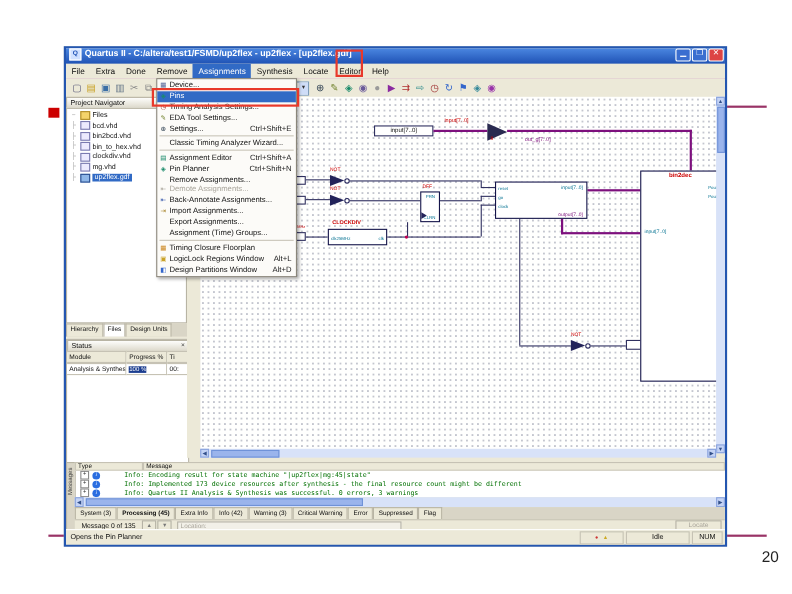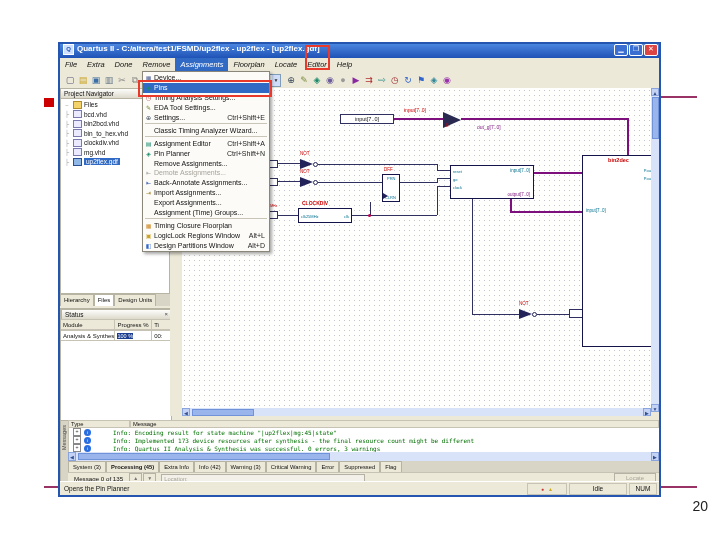--- a/index.html
+++ b/index.html
@@ -15,21 +15,21 @@
   #titlebar{position:absolute;left:0;top:0;right:0;height:14px;
         background:linear-gradient(180deg,#4a86e0,#1f52b5);color:#fff;display:flex;}
   #titlebar .ticon{width:9px;height:9px;margin:0 3px;background:#cfe0ff;border:1px solid #fff;
         font-size:6px;line-height:8px;text-align:center;color:#1f52b5;font-weight:bold;}
   #titlebar .ttext{font-size:8px;font-weight:bold;white-space:nowrap;overflow:hidden;flex:1;}
   .winbtn{width:12px;height:10px;margin-right:1px;border:1px solid #fff;border-radius:2px;
         font-size:7px;line-height:8px;text-align:center;color:#fff;background:#3a6ed0;}
   .winbtn.close{background:#d44;}
   
   #menubar{position:absolute;left:0;top:14px;right:0;height:13px;background:#ece9d8;display:flex;
-        border-bottom:1px solid #a21caf;font-style:italic;}
+        border-bottom:1px solid #a21caf;}
   .mbi{padding:0 5px;line-height:13px;font-size:7.5px;}
   .mbi.act{background:#316ac5;color:#fff;}
   
   #toolbar{position:absolute;left:0;top:27px;right:0;height:17px;background:#ece9d8;}
   .tbi{position:absolute;top:2px;width:12px;height:13px;text-align:center;font-size:9px;line-height:13px;
        border:1px solid transparent;}
   #project-combo{position:absolute;left:202px;top:3px;width:17px;height:11px;background:#fff;
        border:1px solid #7f9db9;font-size:6px;}
   #project-combo .arr{position:absolute;right:0;top:0;bottom:0;width:8px;background:#cfddf8;
        text-align:center;line-height:10px;color:#333;font-size:5px;}
@@ -147,21 +147,21 @@
     <span class="winbtn">❐</span>
     <span class="winbtn close">✕</span>
   </div>
 
   <div id="menubar">
       <span class="mbi">File</span>
       <span class="mbi">Extra</span>
       <span class="mbi">Done</span>
       <span class="mbi">Remove</span>
       <span class="mbi act">Assignments</span>
-      <span class="mbi">Floorplan</span>
+      <span class="mbi">Synthesis</span>
       <span class="mbi">Locate</span>
       <span class="mbi">Editor</span>
       <span class="mbi">Help</span>
     </div>
 
   <div id="toolbar">
     <span id="tbleft"><span class="tbi" style="left: 3px; color: rgb(85, 85, 119);">▢</span><span class="tbi" style="left: 16px; color: rgb(201, 162, 39);">▤</span><span class="tbi" style="left: 29px; color: rgb(58, 110, 165);">▣</span><span class="tbi" style="left: 42px; color: rgb(102, 119, 136);">▥</span><span class="tbi" style="left: 55px; color: rgb(136, 136, 136);">✂</span><span class="tbi" style="left: 68px; color: rgb(136, 136, 136);">⧉</span></span>
     <span id="project-combo">
         <span class="arr">▼</span>
       </span>

